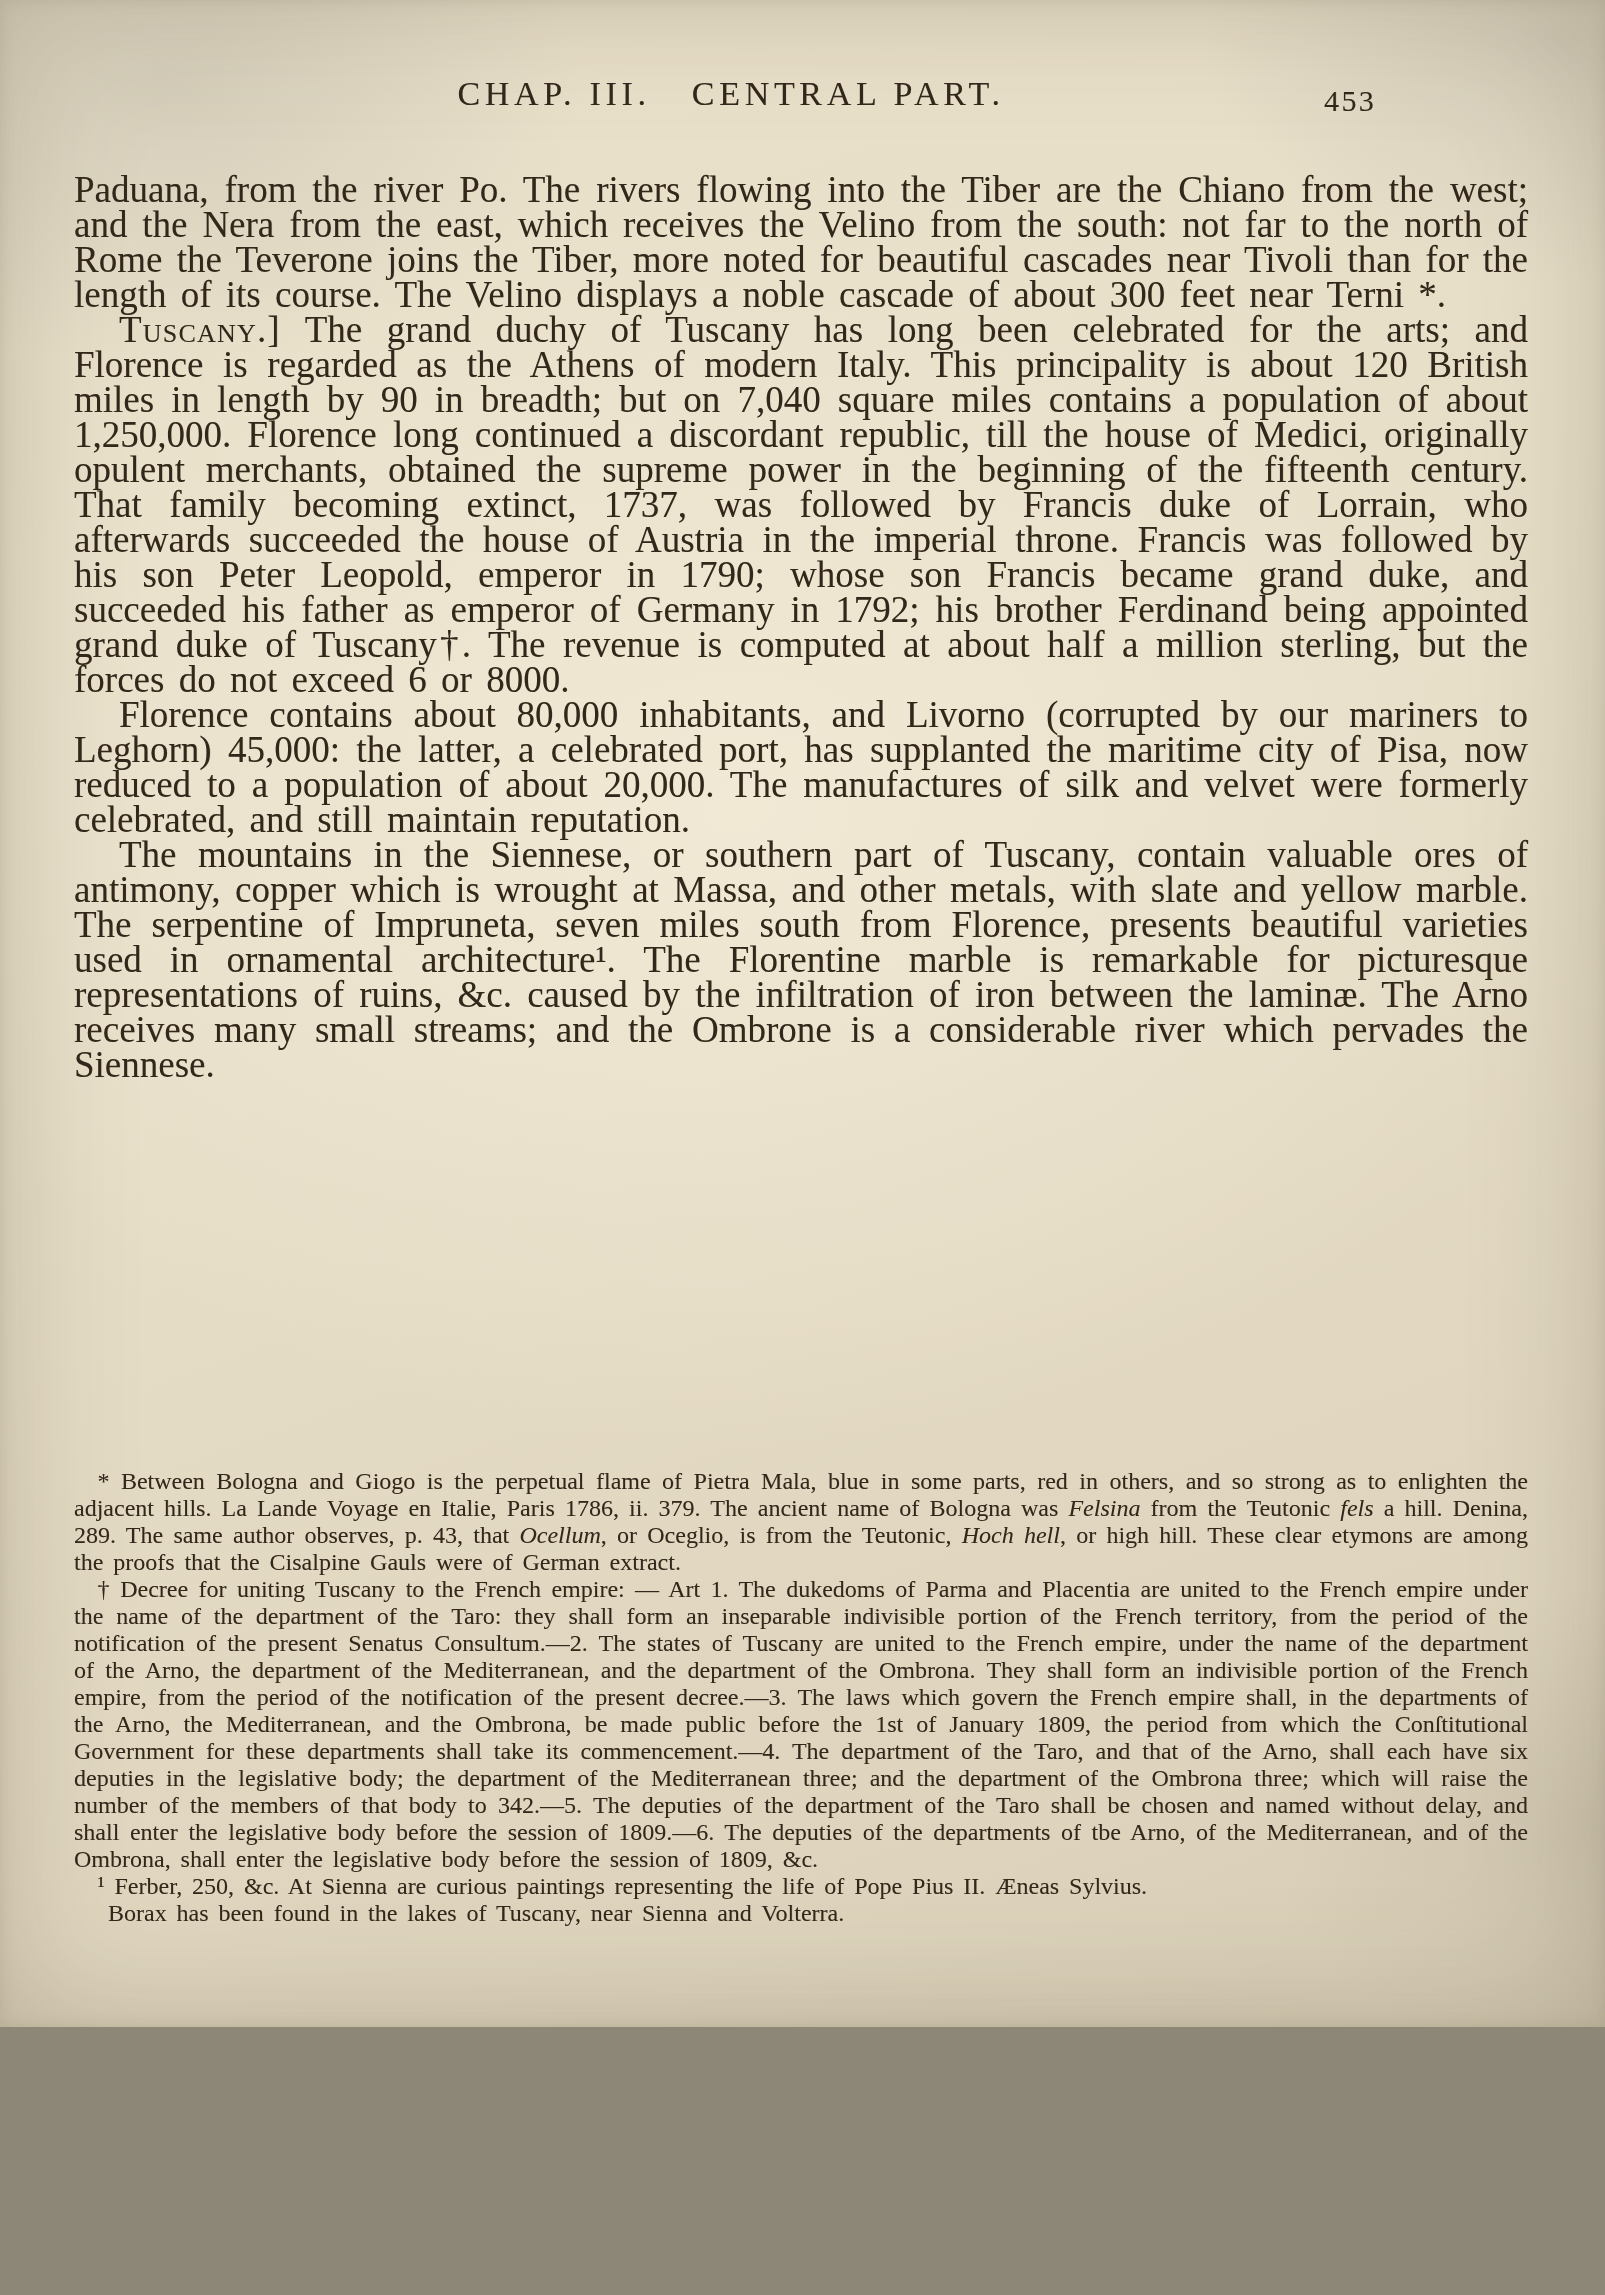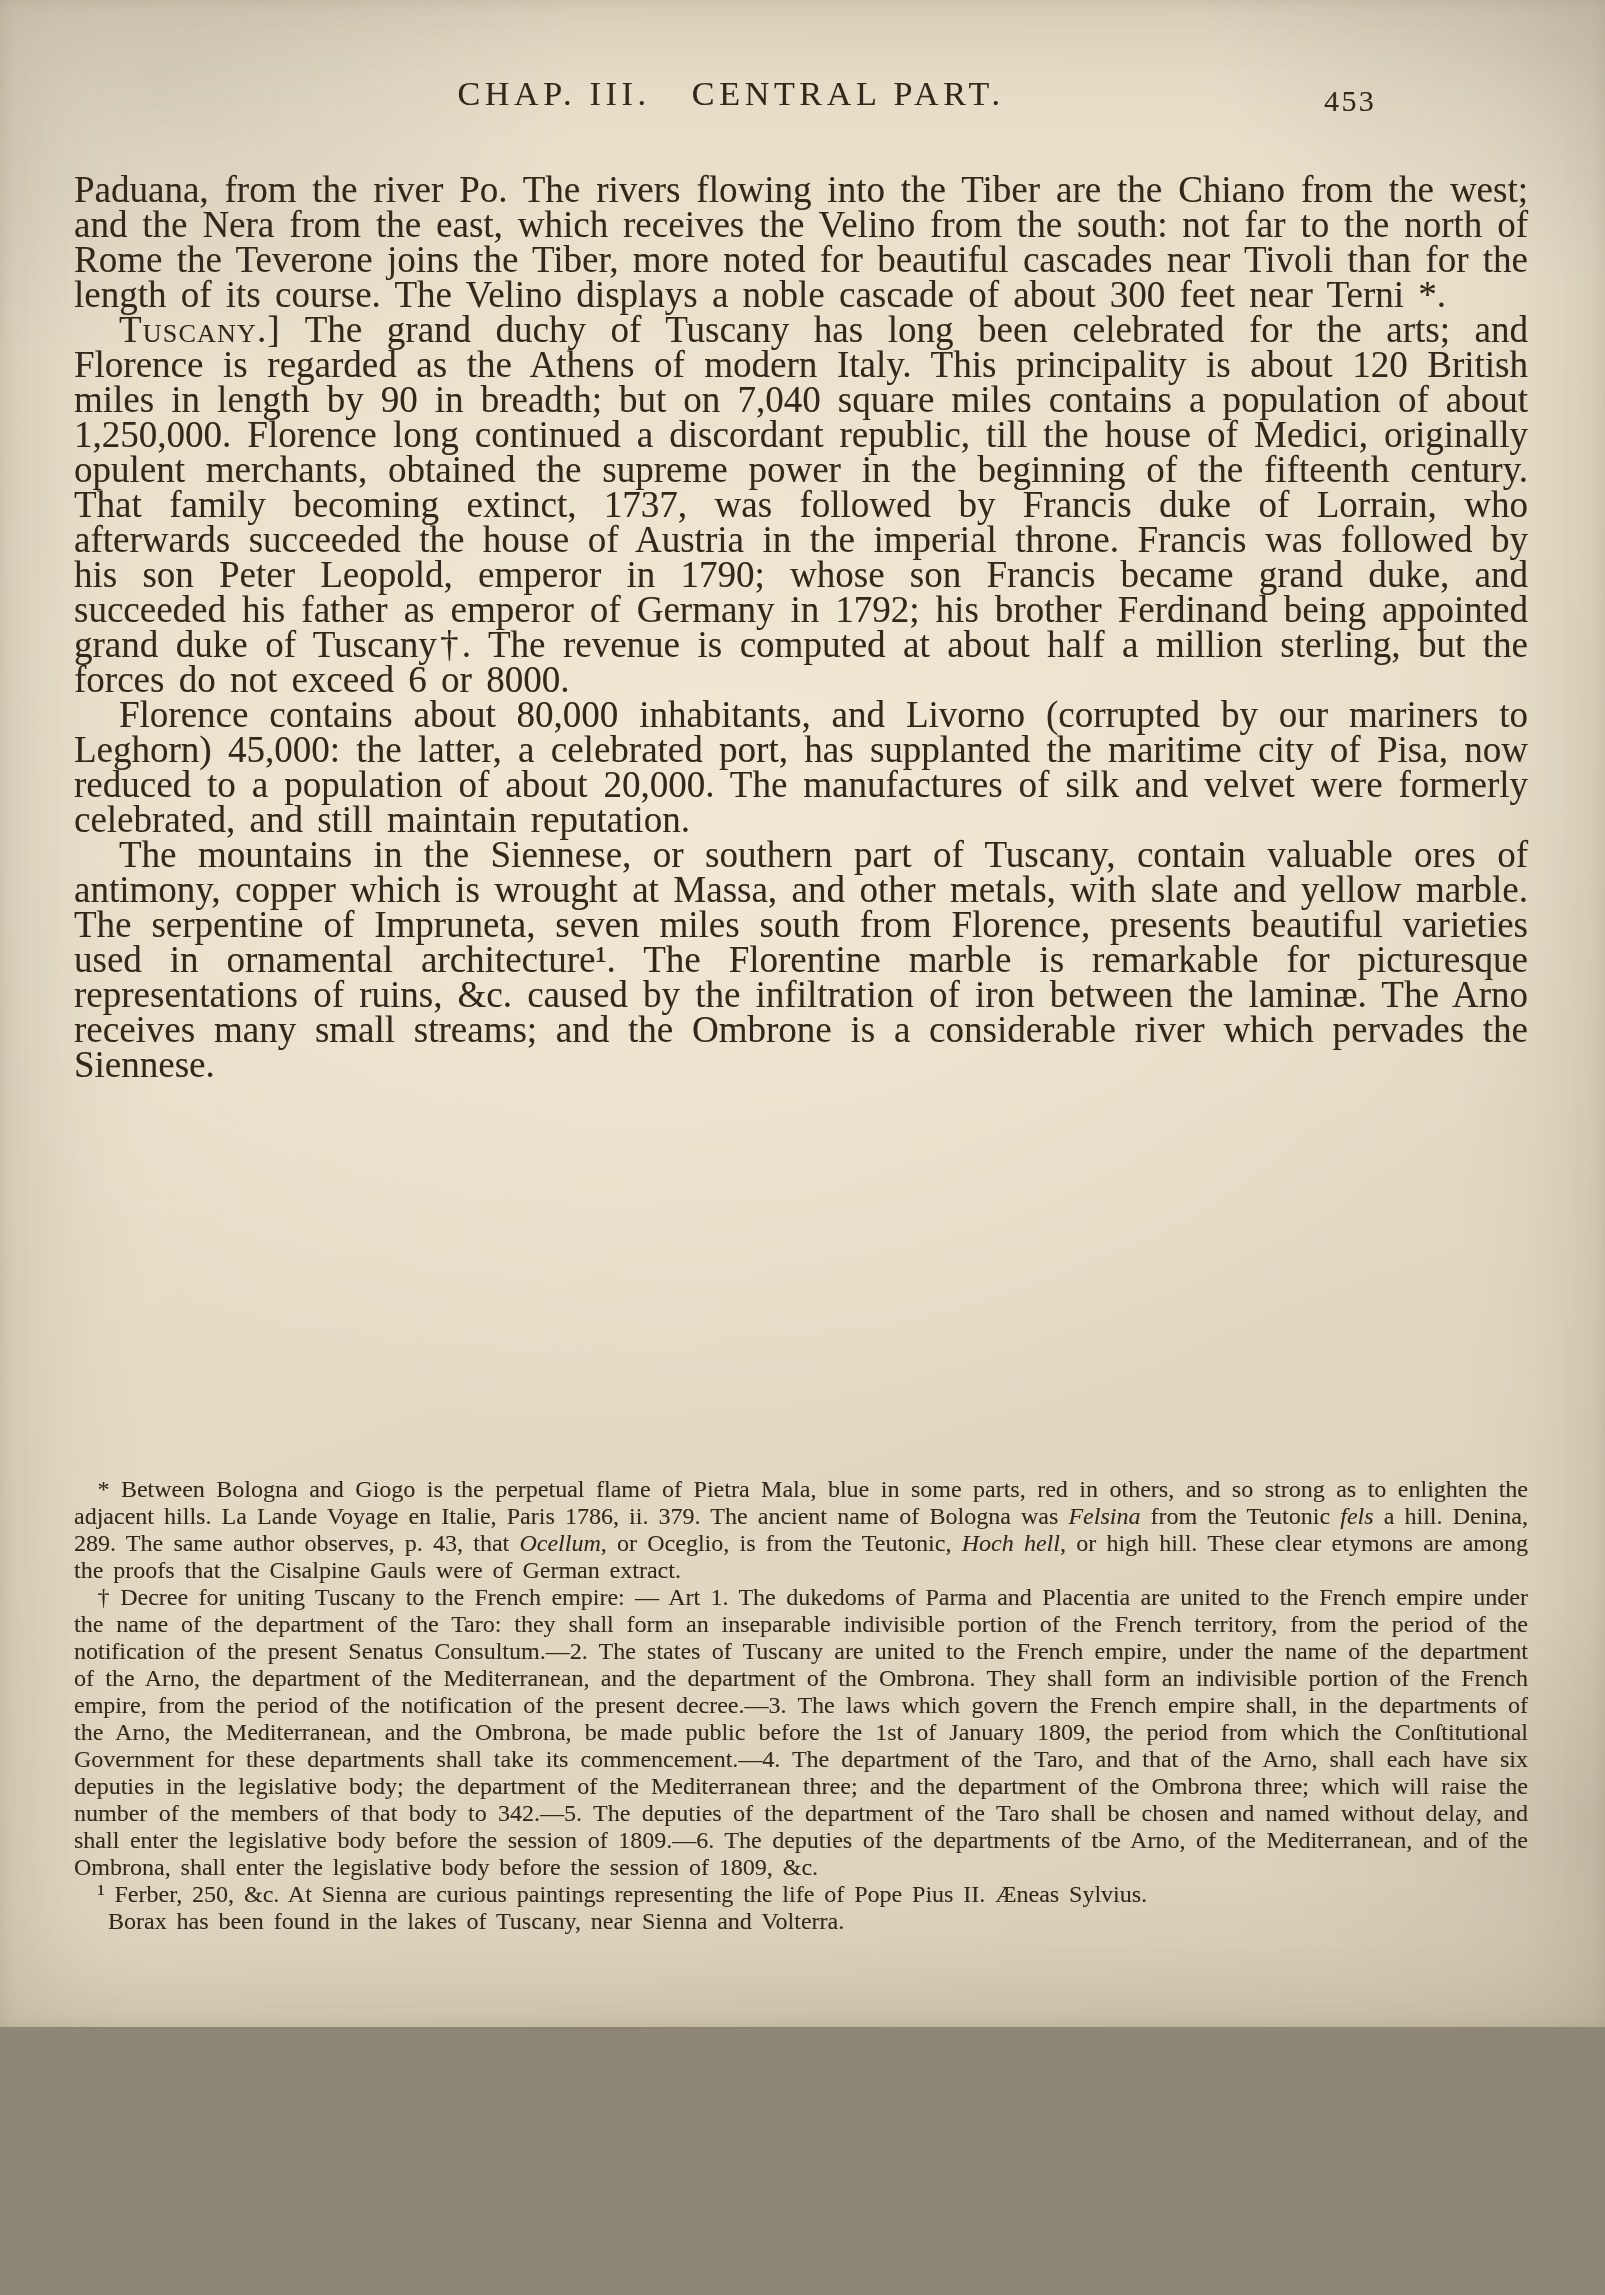--- a/index.html
+++ b/index.html
@@ -63,21 +63,21 @@
   .para {
     margin: 0;
     text-indent: 45px;
   }
   .para.flush {
     text-indent: 0;
   }
 
   
   .footnotes {
-    margin-top: 33px;
+    margin-top: 25px;
     font-size: 24px;
     line-height: 27px;
     text-align: justify;
     word-spacing: 3.9px;
   }
   .fnote {
     margin: 0;
     text-indent: 23.4px;
   }
   .fnote.borax {

